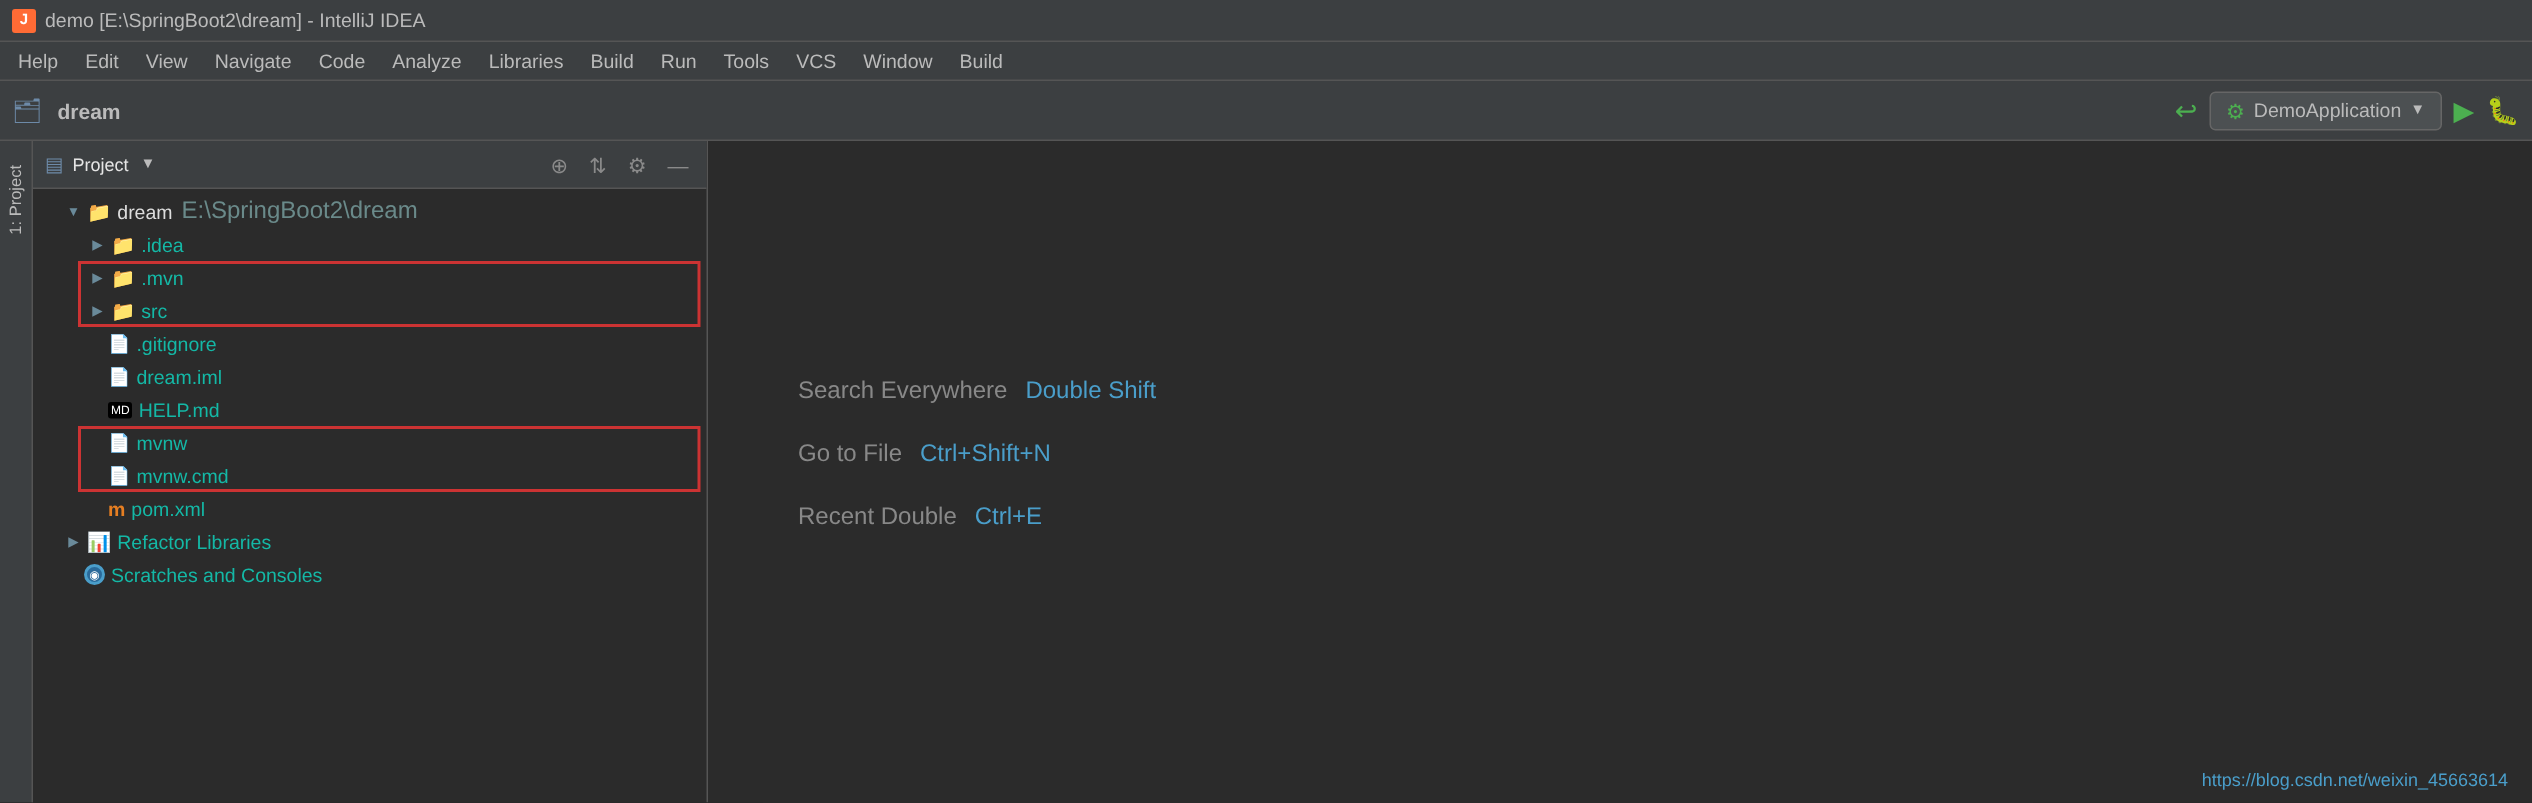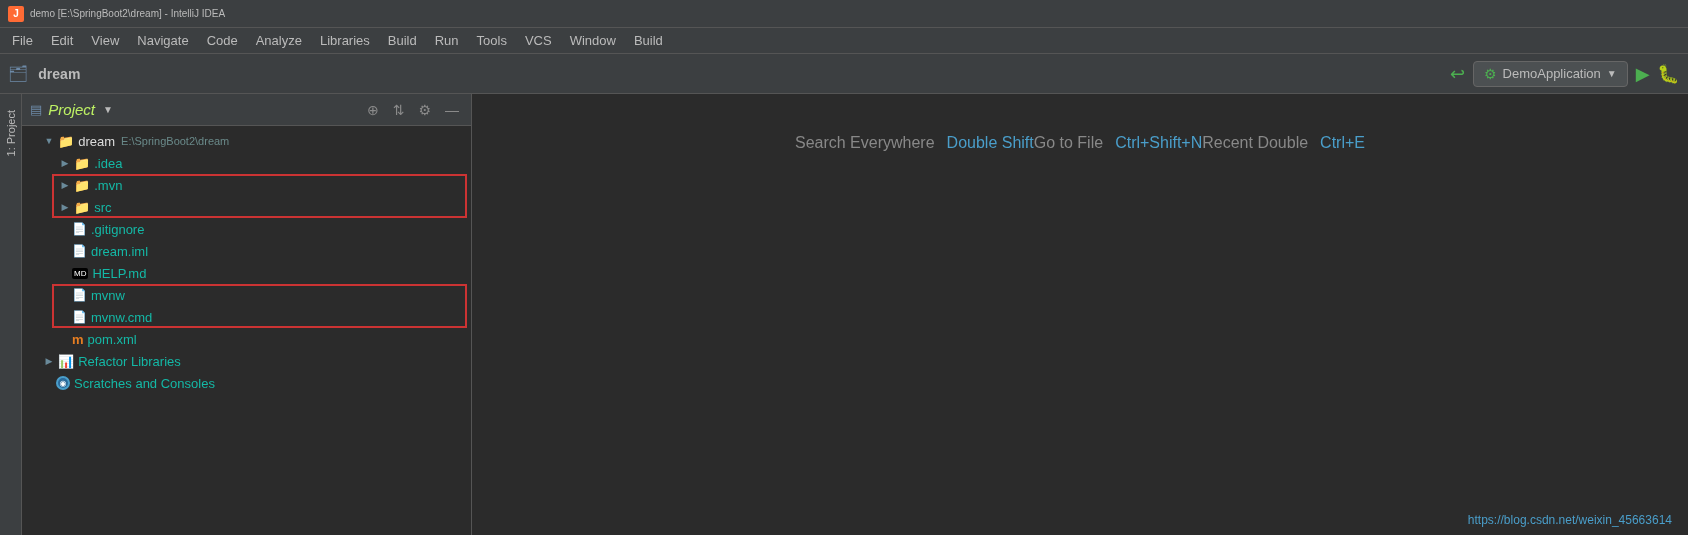--- a/index.html
+++ b/index.html
@@ -30,21 +30,21 @@
       border-radius: 2px;
       display: flex;
       align-items: center;
       justify-content: center;
       font-size: 10px;
       color: white;
       font-weight: bold;
     }
     #title-bar .title-text {
       color: #bbbbbb;
-      font-size: 10px;
+      font-size: 13px;
     }
 
     
     #menu-bar {
       background: #3c3f41;
       height: 26px;
       display: flex;
       align-items: center;
       padding: 0 4px;
       gap: 2px;
@@ -148,24 +148,23 @@
     #project-header {
       background: #3c3f41;
       height: 32px;
       display: flex;
       align-items: center;
       padding: 0 8px;
       gap: 6px;
       border-bottom: 1px solid #555;
     }
     .project-header-title {
-      color: #bef264;
-      font-size: 15px;
+      color: #e5e5e5;
+      font-size: 12px;
       font-weight: 500;
-      font-style: italic;
     }
     .project-header-spacer {
       flex: 1;
     }
     .project-header-btn {
       color: #8a8a8a;
       font-size: 14px;
       cursor: pointer;
       padding: 2px 4px;
     }
@@ -198,21 +197,21 @@
     .tree-arrow-empty {
       width: 14px;
       display: inline-block;
     }
     .tree-item-label {
       color: #14b8a6;
       font-size: 13px;
     }
     .tree-item-path {
       color: #6a8a8a;
-      font-size: 11px;
+      font-size: 16px;
       margin-left: 6px;
     }
     .tree-item-bold {
       color: #dddddd;
       font-weight: 500;
     }
     .icon-md {
       background: #000000;
       color: white;
       font-size: 8px;
@@ -238,21 +237,21 @@
       margin-right: 4px;
       font-size: 8px;
       color: white;
     }
 
     
     #editor-area {
       flex: 1;
       background: #2b2b2b;
       display: flex;
-      flex-direction: row;
+      flex-direction: column;
       justify-content: center;
       align-items: flex-start;
       padding: 40px 60px;
       position: relative;
     }
 
     .shortcut-row {
       display: flex;
       align-items: center;
       margin-bottom: 24px;
@@ -279,21 +278,21 @@
   </style>
 </head>
 <body>
 
 <div id="title-bar">
   <div class="app-icon">J</div>
   <span class="title-text">demo [E:\SpringBoot2\dream] - IntelliJ IDEA</span>
 </div>
 
 <div id="menu-bar">
-  <span class="menu-item">File</span>
+  <span class="menu-item">Help</span>
   <span class="menu-item">Edit</span>
   <span class="menu-item">View</span>
   <span class="menu-item">Navigate</span>
   <span class="menu-item">Code</span>
   <span class="menu-item">Analyze</span>
   <span class="menu-item">Libraries</span>
   <span class="menu-item">Build</span>
   <span class="menu-item">Run</span>
   <span class="menu-item">Tools</span>
   <span class="menu-item">VCS</span>

